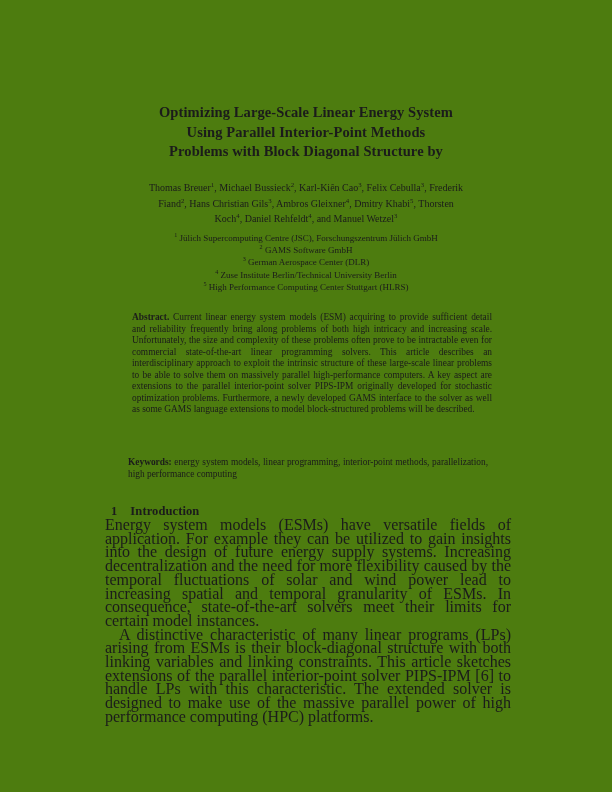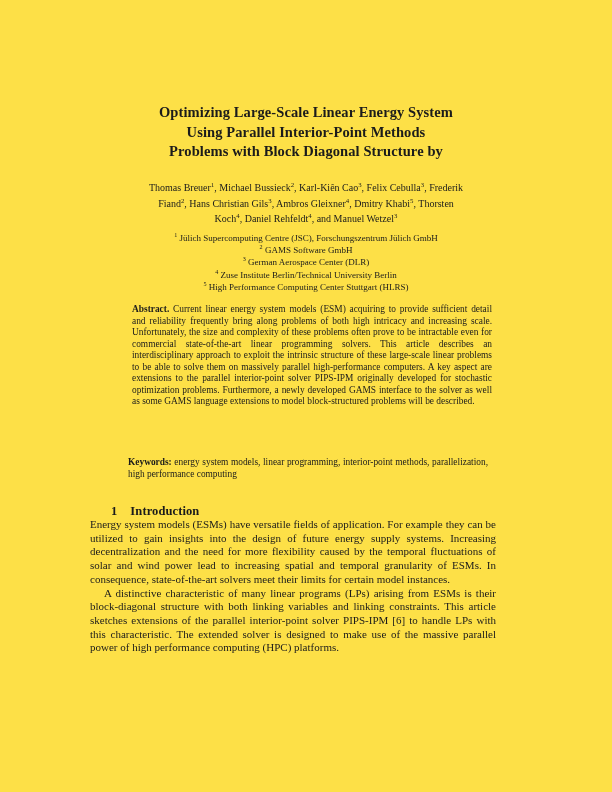--- a/index.html
+++ b/index.html
@@ -4,21 +4,21 @@
 <style>
   html, body {
     margin: 0;
     padding: 0;
     background: #ffffff;
   }
   .page {
     position: relative;
     width: 612px;
     height: 792px;
-    background: #fde047;
+    background: #4d7c0f;
     color: #1b1b1b;
     font-family: "Liberation Serif", "DejaVu Serif", serif;
     overflow: hidden;
   }
   .title-block {
     position: absolute;
     top: 103px;
     left: 0;
     right: 0;
     text-align: center;
@@ -45,21 +45,21 @@
     font-size: 9px;
     line-height: 12.2px;
   }
   sup {
     font-size: 68%;
     line-height: 0;
     vertical-align: super;
   }
   .abstract-block {
     position: absolute;
-    top: 304px;
+    top: 312px;
     left: 132px;
     width: 360px;
     font-size: 9.4px;
     line-height: 11.5px;
     text-align: justify;
   }
   .keywords-block {
     position: absolute;
     top: 457px;
     left: 128px;
@@ -82,23 +82,23 @@
     font-weight: bold;
     letter-spacing: 0.1px;
   }
   .sec-num {
     display: inline-block;
     margin-right: 13px;
   }
   .body-text {
     position: absolute;
     top: 518px;
-    left: 90px;
+    left: 105px;
     width: 406px;
-    font-size: 11px;
+    font-size: 16px;
     line-height: 13.7px;
     text-align: justify;
     font-family: Liberation Serif, serif;
   }
   .body-text p.indent { text-indent: 14px; }
 </style>
 </head>
 <body>
 
 <div class="page">

